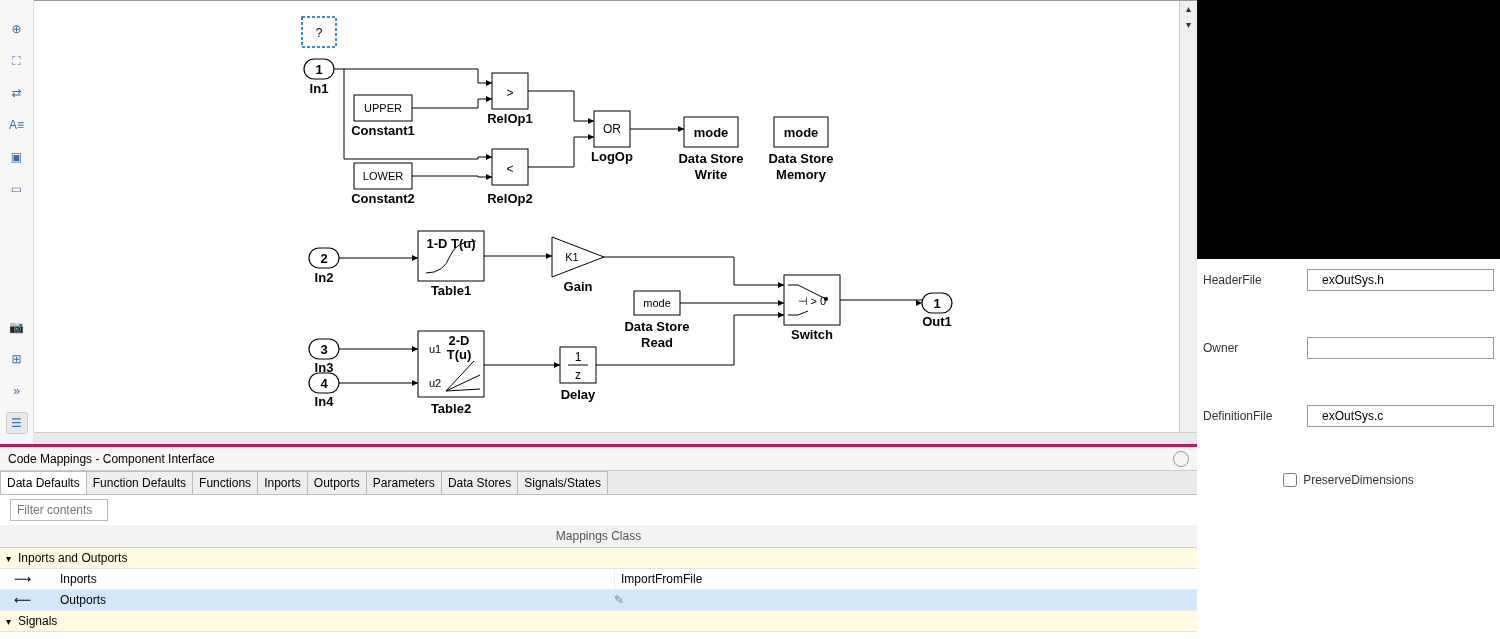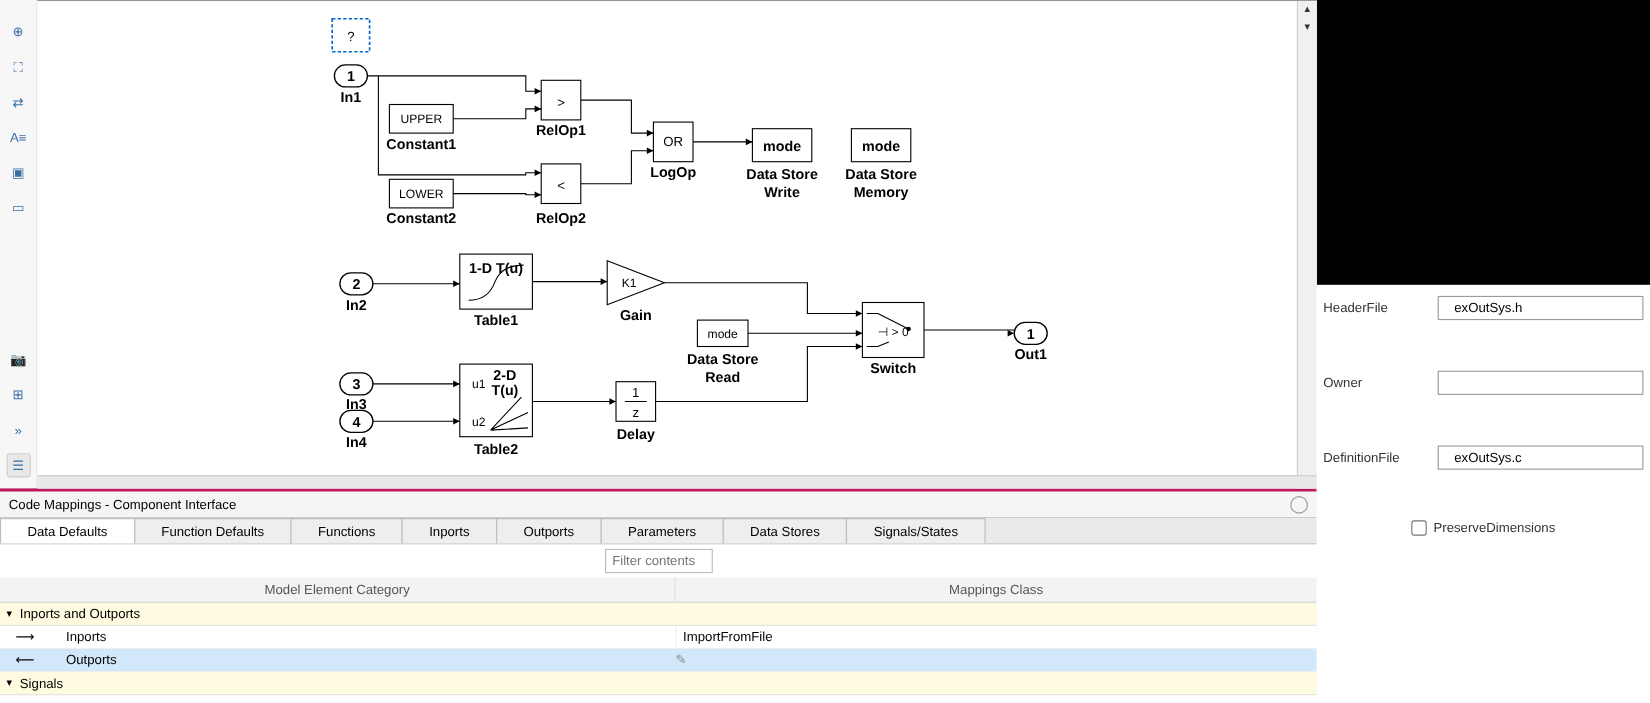--- a/index.html
+++ b/index.html
@@ -28,23 +28,23 @@
   .wire-arrow { fill:#000; }
   .lbl { font-size:12px; fill:#000; font-family:Arial; }
   .lbl-sm { font-size:11px; fill:#000; }
   .lbl-bold { font-size:13px; font-weight:bold; fill:#000; }
 
   
   .dock { flex: 1; display:flex; flex-direction:column; border-top:3px solid #be185d; background:#f2f2f2; }
   .dock-title { height:24px; display:flex; align-items:center; padding:0 8px; font-size:12px; border-bottom:1px solid #ccc; background:#f5f5f5; }
   .dock-title .gear { margin-left:auto; width:16px; height:16px; border:1px solid #999; border-radius:50%; position:relative; }
   .dock-tabs { display:flex; background:#eaeaea; border-bottom:1px solid #bbb; }
-  .dock-tab { padding:4px 24px; font-size:12px; border:1px solid #bbb; border-bottom:none; background:#eee; cursor:pointer; margin-right:-1px; }
+  .dock-tab { padding:4px 6px; font-size:12px; border:1px solid #bbb; border-bottom:none; background:#eee; cursor:pointer; margin-right:-1px; }
   .dock-tab.active { background:#fff; font-weight:normal; }
-  .filter-row { padding:4px 10px; display:flex; justify-content:center; background:#fff; }
+  .filter-row { padding:4px 10px; display:flex; justify-content:flex-start; background:#fff; }
   .filter-row input { width:98px; font-size:12px; padding:3px 6px; border:1px solid #bbb; }
   .grid { flex:1; background:#fff; display:flex; flex-direction:column; font-size:12px; }
   .grid-header { display:flex; background:#f3f3f3; color:#555; border-bottom:1px solid #ccc; }
   .grid-header .c1 { width:614px; text-align:center; padding:4px 0; border-right:1px solid #ddd; }
   .grid-header .c2 { flex:1; text-align:center; padding:4px 0; }
   .group-row { display:flex; align-items:center; background:#fffbe0; border-bottom:1px solid #e2e2e2; padding:3px 6px; cursor:pointer; }
   .group-row .chev { width:12px; font-size:10px; }
   .data-row { display:flex; align-items:center; border-bottom:1px solid #eee; }
   .data-row.sel { background:#d3e7fb; }
   .data-row .icon { width:28px; text-align:center; padding-left:14px; }
@@ -265,21 +265,20 @@
         <div class="dock-tab">Outports</div>
         <div class="dock-tab">Parameters</div>
         <div class="dock-tab">Data Stores</div>
         <div class="dock-tab">Signals/States</div>
       </div>
       <div class="filter-row">
         <input type="text" placeholder="Filter contents" style="">
       </div>
       <div class="grid">
         <div class="grid-header">
-          <div class="c1">Model Element Category</div>
           <div class="c2">Mappings Class</div>
         </div>
         <div class="group-row">
           <span class="chev">▾</span>
           <span>Inports and Outports</span>
         </div>
         <div class="data-row">
           <span class="icon">⟶</span>
           <span class="name">Inports</span>
           <span class="value">ImportFromFile</span>

